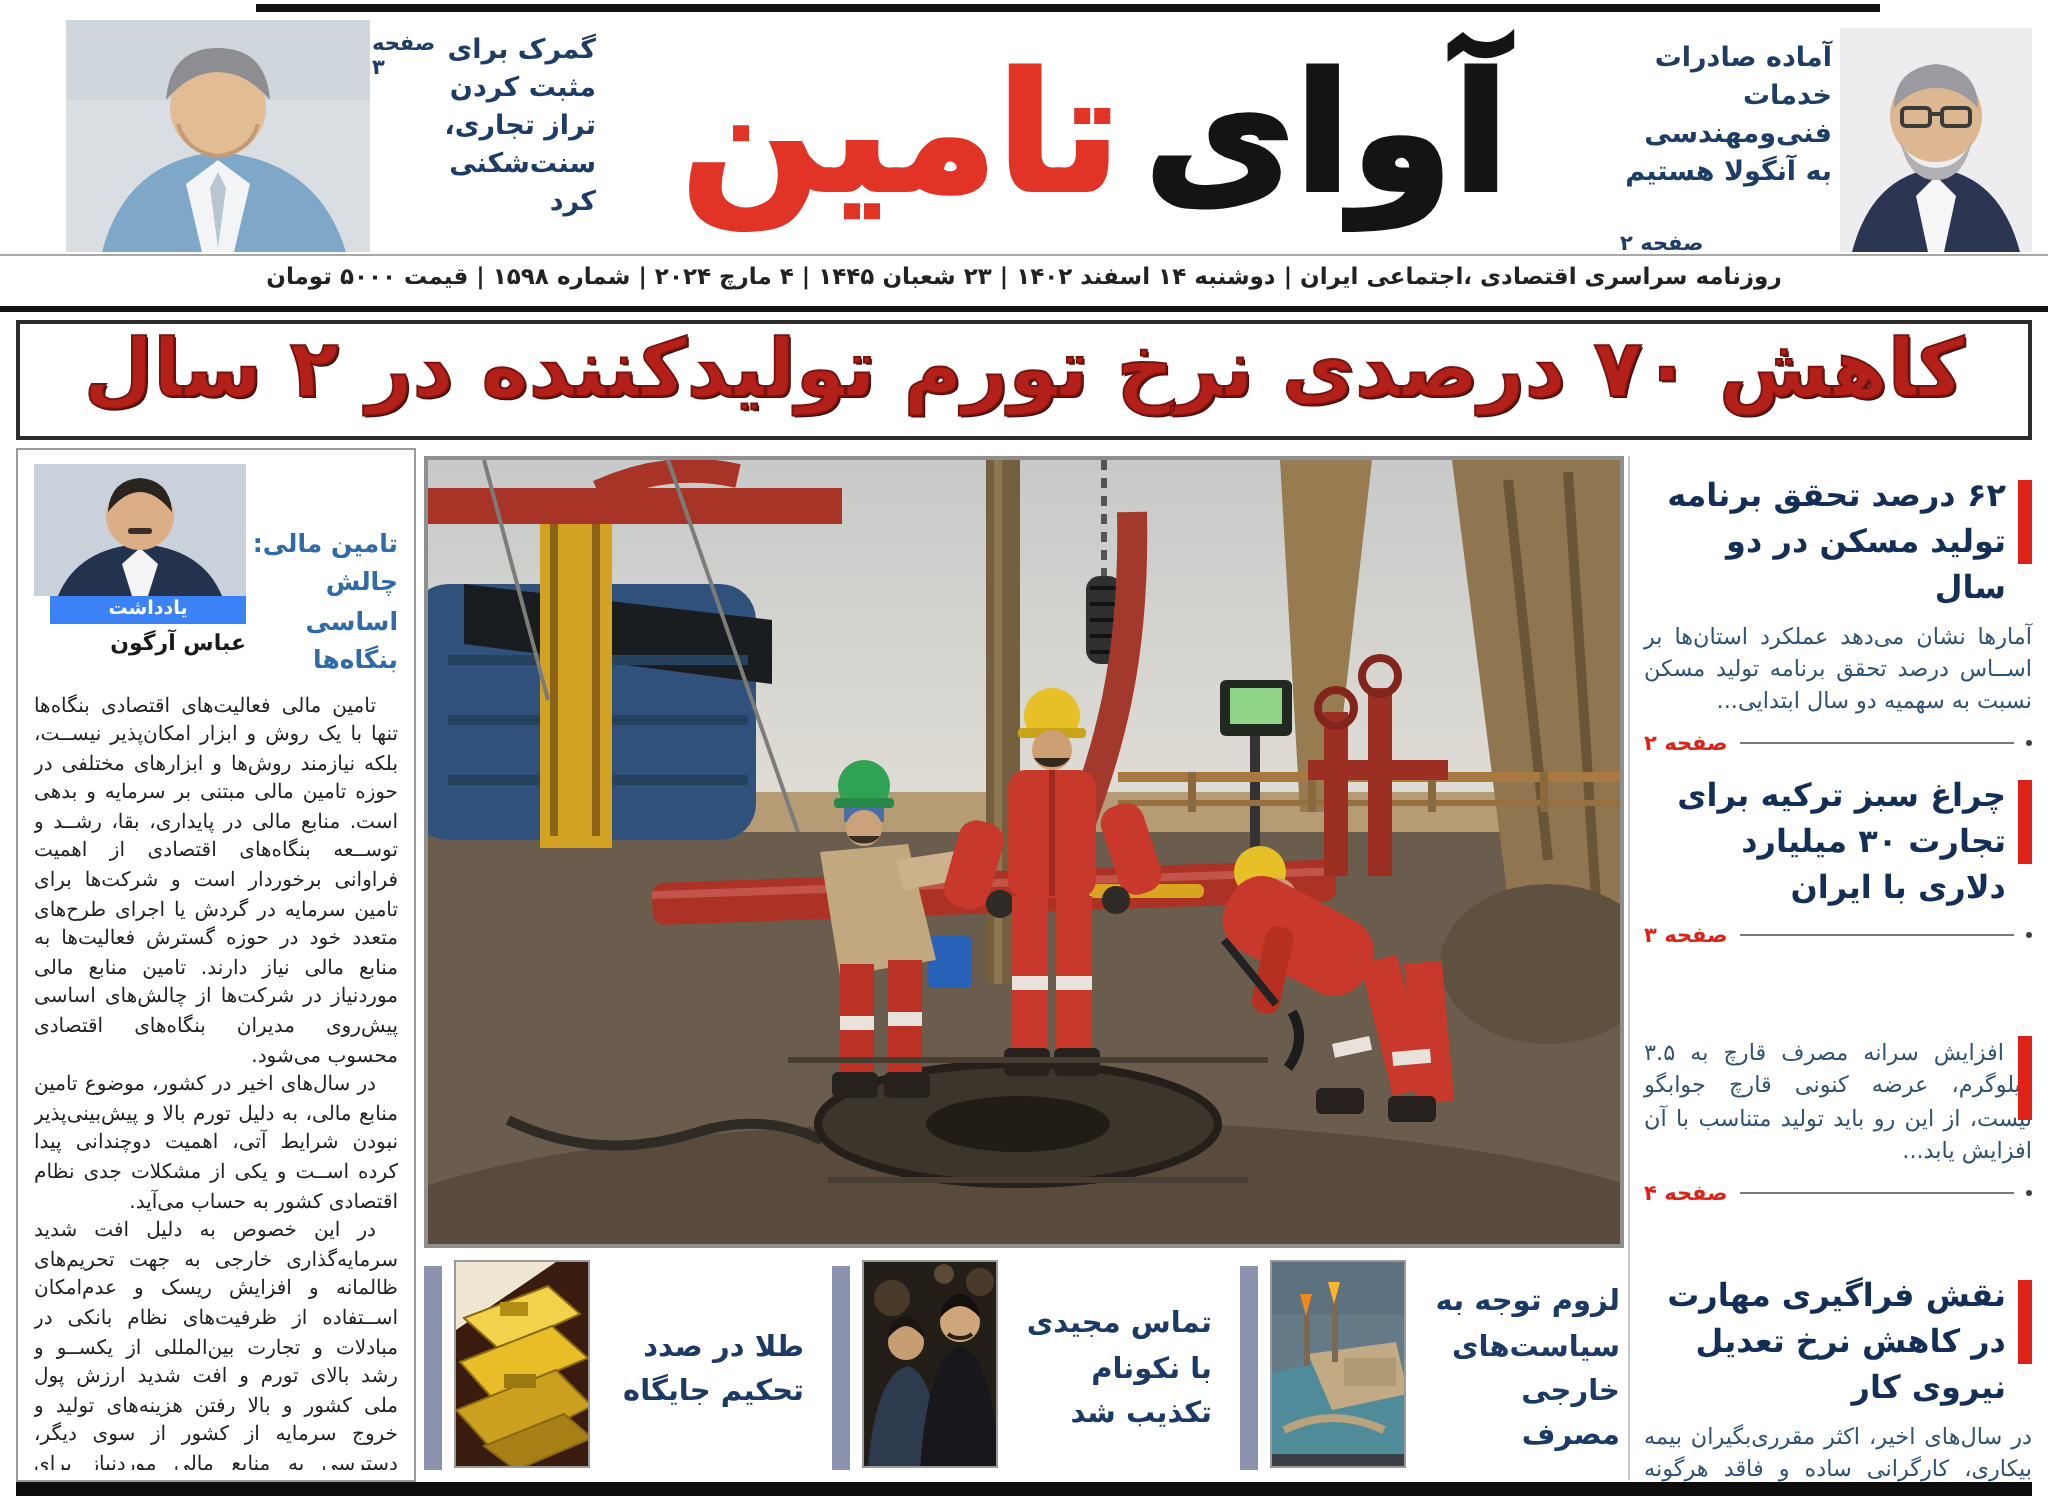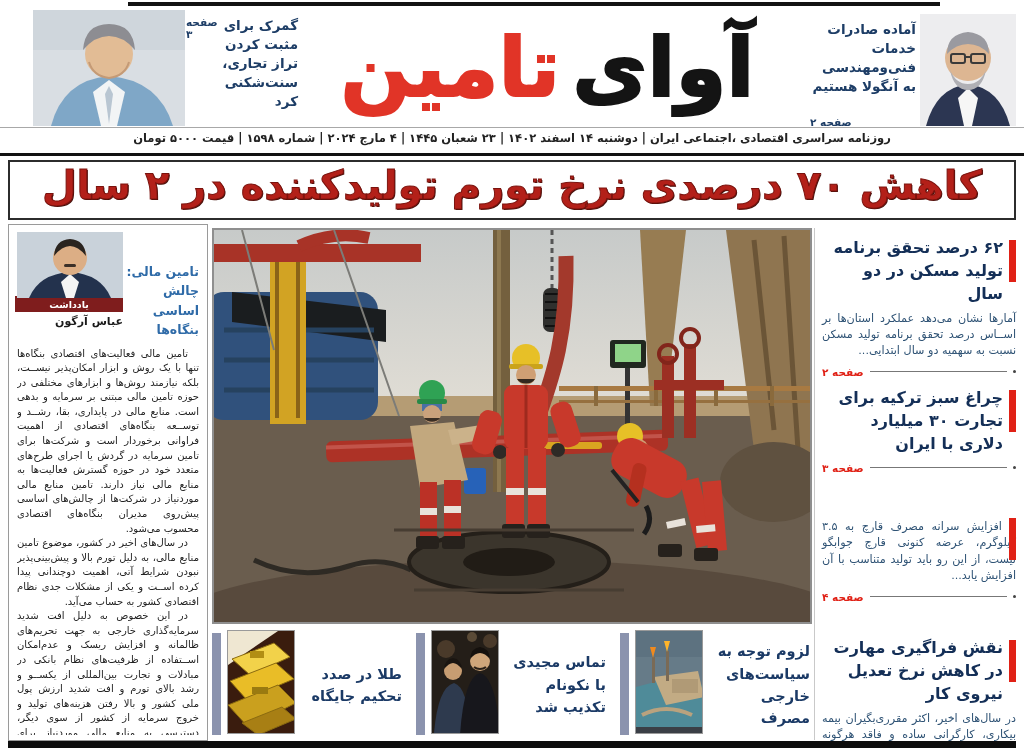--- a/index.html
+++ b/index.html
@@ -30,21 +30,21 @@
                 display:flex;align-items:flex-start;justify-content:center;}
   .headline-text{font-size:40px;font-weight:bold;color:#b32019;white-space:nowrap;
                  -webkit-text-stroke:1px #7a130e;text-shadow:1px 1px 0 #40100b;}
 
   
   .opinion{left:8px;top:224px;width:200px;height:517px;border:1px solid #9a9a9a;padding:7px 8px 4px 8px;overflow:hidden;}
   .op-head{display:flex;direction:rtl;}
   .op-title{flex:1;margin-top:30px;padding-left:3px;font-size:12.5px;font-weight:bold;color:#2f6ba8;line-height:1.55;text-align:right;}
   .op-photo-col{width:106px;}
   .op-photo{width:106px;height:66px;overflow:hidden;}
-  .op-label{width:108px;height:16px;background:#7f1d1d;color:#fff;font-size:9.5px;font-weight:bold;
+  .op-label{width:98px;height:16px;background:#3b82f6;color:#fff;font-size:9.5px;font-weight:bold;
             display:flex;align-items:center;justify-content:center;margin-top:-2px;}
   .op-author{width:106px;font-size:11px;font-weight:bold;color:#1a1a1a;margin-top:3px;}
   .op-body{margin-top:7px;font-size:10px;line-height:14.6px;text-align:justify;color:#232323;height:388px;overflow:hidden;}
   .op-body p{margin:0;text-indent:11px;}
 
   
   .photo-frame{left:212px;top:228px;width:600px;height:396px;border:2px solid #8f8f8f;background:#d8d6d0;}
   .photo-frame svg{display:block;}
 
   .col-divider{left:814px;top:228px;width:1px;height:512px;background:#c9c9c9;}

